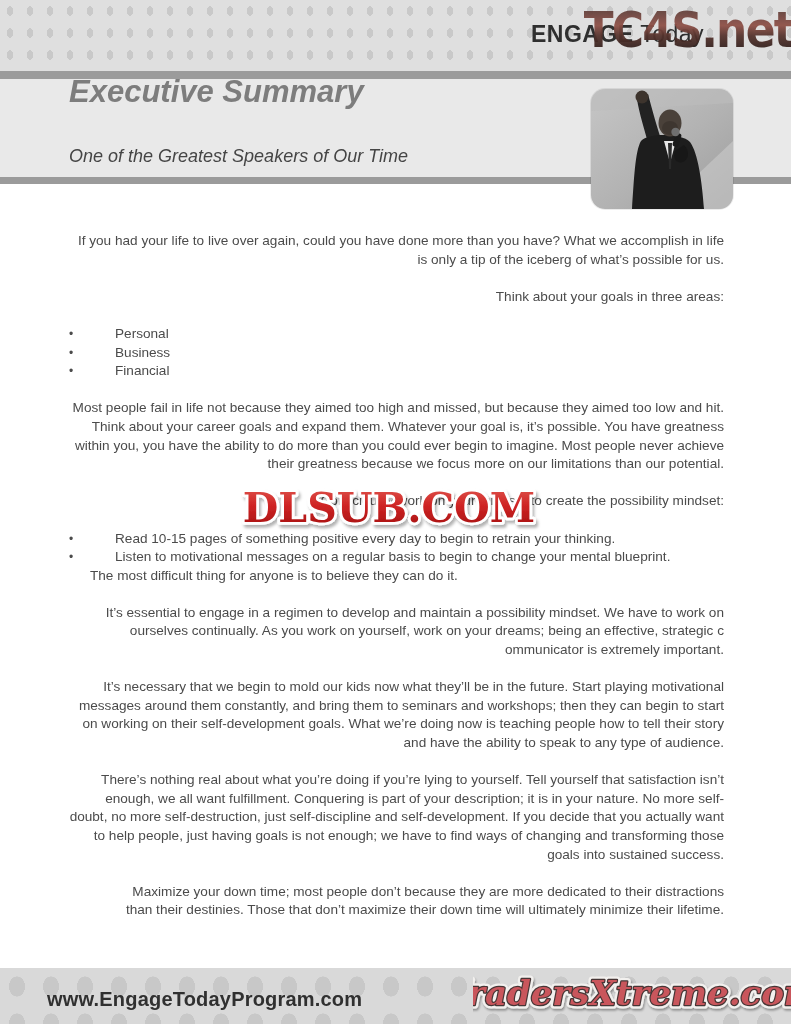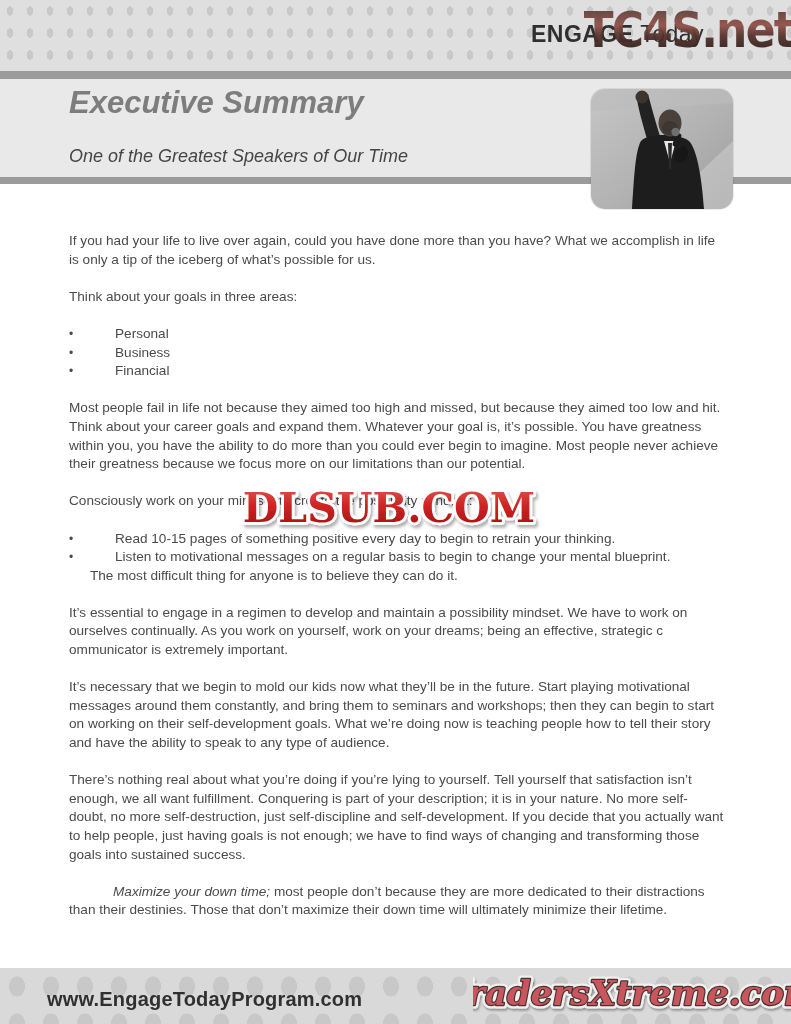--- a/index.html
+++ b/index.html
@@ -29,21 +29,21 @@
   .tc4s{
     position:absolute;right:-2px;top:1px;z-index:3;
     font-family:"DejaVu Sans","Liberation Sans",sans-serif;
     font-weight:800;font-size:50px;letter-spacing:-2px;white-space:nowrap;
     transform:scaleX(.88);transform-origin:right top;
     background:linear-gradient(180deg,#473734 0%,#8e5047 42%,#55332d 60%,#191210 100%);
     -webkit-background-clip:text;background-clip:text;color:transparent;
     text-shadow:none;opacity:.94;
   }
   .doc-title{
-    position:absolute;left:69px;top:85px;
+    position:absolute;left:69px;top:74px;
     font-size:31px;font-weight:700;font-style:italic;color:#7d7d7d;letter-spacing:0;
   }
   .doc-subtitle{
     position:absolute;left:69px;top:116px;
     font-size:24px;font-weight:700;font-style:italic;color:#343434;
   }
   .doc-tagline{
     position:absolute;left:69px;top:146px;
     font-size:18px;font-style:italic;color:#454545;
   }
@@ -52,26 +52,26 @@
     border-radius:14px;overflow:hidden;z-index:4;
     box-shadow:0 0 0 1px rgba(0,0,0,0.08);
   }
   .photo svg{display:block;}
 
   
   .content{
     position:absolute;left:69px;top:232px;width:655px;
     font-size:13.6px;line-height:18.6px;color:#4b4b4b;
   }
-  .content p{margin:0 0 18.6px 0;}
+  .content p{margin:0 0 18.6px 0;text-align:right;}
   .blist{margin:0 0 18.6px 0;}
   .brow{display:flex;}
   .bdot{width:46px;flex:0 0 46px;font-size:12px;}
   .bcont{margin-left:21px;}
-  .it{font-style:italic;margin-left:44px;}
+  .it{margin-left:44px;}
 
   
   .dlsub{position:absolute;left:232px;top:481px;z-index:6;}
   .traders{position:absolute;right:0px;top:968px;z-index:6;}
 
   
   .footer-band{
     position:absolute;left:0;top:968px;width:791px;height:56px;
     background-color:#d9d9d9;
     background-image:radial-gradient(ellipse 12px 15px at 50% 50%, #c8c8c8 66%, rgba(200,200,200,0) 68%);

